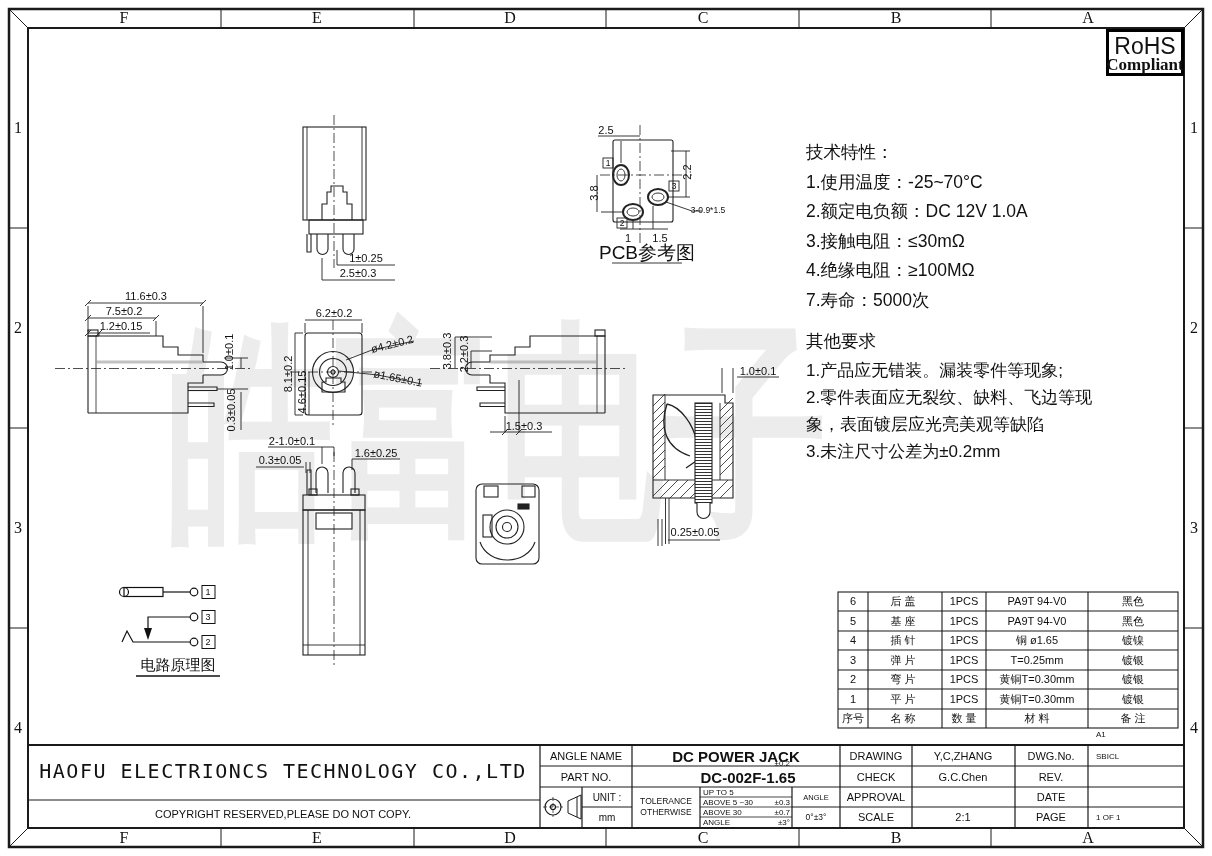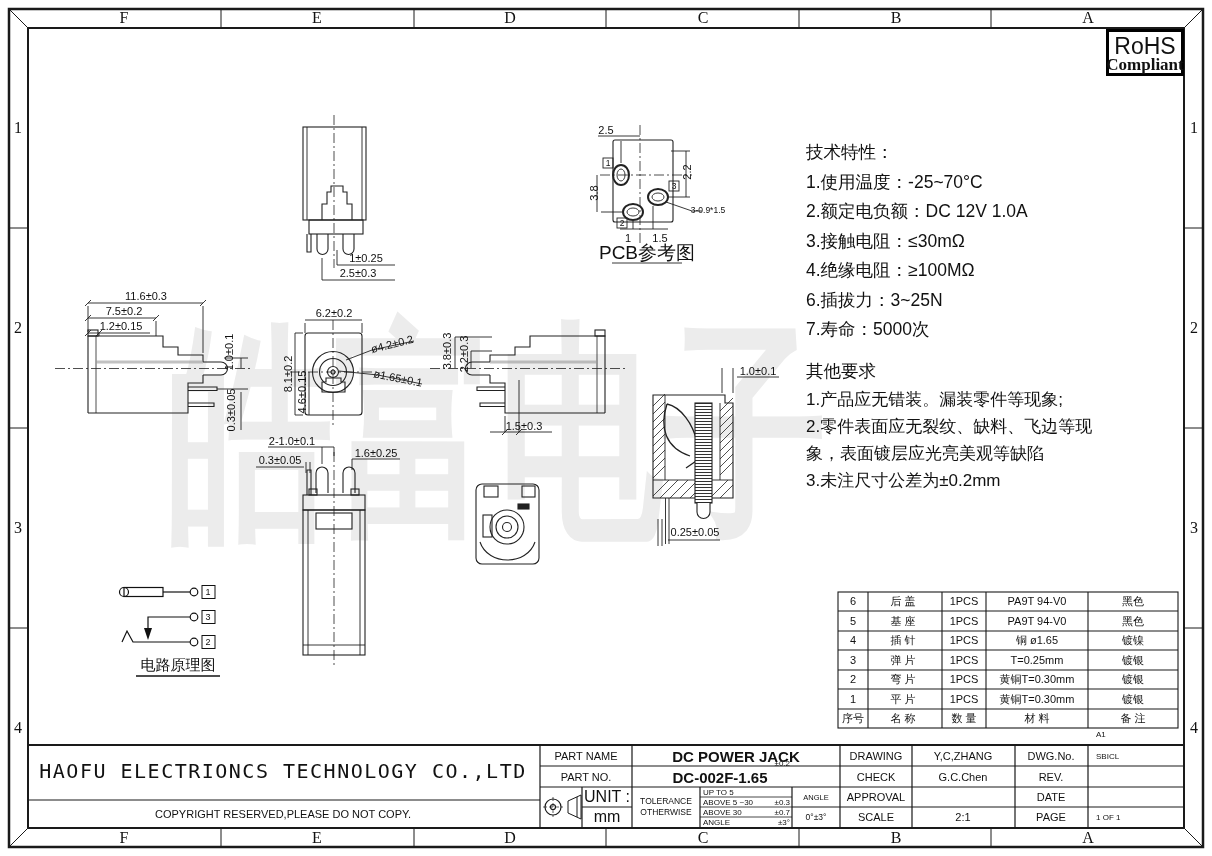--- a/index.html
+++ b/index.html
@@ -7,21 +7,21 @@
         font-family:"Liberation Sans",sans-serif;color:#111}
   .wm{position:absolute;left:168px;top:318px;z-index:0;font-weight:bold;color:#ececec;
       font-size:165px;line-height:1;transform:scaleY(1.4);transform-origin:top left;
       letter-spacing:0;white-space:nowrap;user-select:none}
   svg.art{position:absolute;left:0;top:0;z-index:1}
   .lbl{position:absolute;z-index:3;font-size:11px;white-space:nowrap;
        transform:translate(-50%,-50%);color:#111}
   .rot{transform:translate(-50%,-50%) rotate(-90deg)}
   .d1{transform:translate(-50%,-50%) rotate(-14deg)}
   .d2{transform:translate(-50%,-50%) rotate(11deg)}
-  .f8{font-size:8.5px}.f9{font-size:9px}.f12{font-size:16px}.f13{font-size:19px}.f15{font-size:15px}
+  .f8{font-size:8.5px}.f9{font-size:9px}.f12{font-size:10px}.f13{font-size:19px}.f15{font-size:15px}
   .bold{font-weight:bold}
   .frame-letter{position:absolute;z-index:3;transform:translate(-50%,-50%);
        font-family:"Liberation Serif",serif;font-size:16px}
   .rohs{position:absolute;left:1106px;top:29px;width:78px;height:47px;border:3px solid #000;
        z-index:3;display:flex;flex-direction:column;align-items:center;justify-content:center;
        background:#fff;box-sizing:border-box}
   .rohs .l1{font-family:Liberation Sans, sans-serif;font-size:23px;line-height:24px}
   .rohs .l2{font-family:"Liberation Serif",serif;font-size:17px;font-weight:bold;line-height:13px}
   .notes{position:absolute;left:806px;top:138px;width:392px;z-index:3}
   .note-line{font-size:17.5px;line-height:29.5px;white-space:nowrap}
@@ -229,21 +229,20 @@
     <span class="l1">RoHS</span>
     <span class="l2">Compliant</span>
   </div>
 
   <div class="notes">
     <div class="note-line">技术特性：</div>
     <div class="note-line">1.使用温度：-25~70°C</div>
     <div class="note-line">2.额定电负额：DC 12V 1.0A</div>
     <div class="note-line">3.接触电阻：≤30mΩ</div>
     <div class="note-line">4.绝缘电阻：≥100MΩ</div>
-    <div class="note-line">6.插拔力：3~25N</div>
     <div class="note-line">7.寿命：5000次</div>
     <div class="note-line gap">其他要求</div>
     <div class="note-line small">1.产品应无错装。漏装零件等现象;</div>
     <div class="note-line small">2.零件表面应无裂纹、缺料、飞边等现</div>
     <div class="note-line small">象，表面镀层应光亮美观等缺陷</div>
     <div class="note-line small">3.未注尺寸公差为±0.2mm</div>
   </div>
 
   <span class="lbl" style="left:366px;top:258px">1±0.25</span>
   <span class="lbl" style="left:358px;top:273px">2.5±0.3</span>
@@ -319,29 +318,29 @@
   <span class="lbl" style="left:1133px;top:699px">镀银</span>
   <span class="lbl" style="left:853px;top:718px">序号</span>
   <span class="lbl" style="left:903px;top:718px">名 称</span>
   <span class="lbl" style="left:964px;top:718px">数 量</span>
   <span class="lbl" style="left:1037px;top:718px">材 料</span>
   <span class="lbl" style="left:1133px;top:718px">备 注</span>
 
   <span class="lbl company" style="left:283px;top:771px">HAOFU ELECTRIONCS TECHNOLOGY CO.,LTD</span>
   <span class="lbl" style="left:283px;top:814px">COPYRIGHT RESERVED,PLEASE DO NOT COPY.</span>
 
-  <span class="lbl" style="left:586px;top:756px">PART NAME</span>
+  <span class="lbl" style="left:586px;top:756px">ANGLE NAME</span>
   <span class="lbl f15 bold" style="left:736px;top:756px">DC POWER JACK</span>
   <span class="lbl" style="left:876px;top:756px">DRAWING</span>
   <span class="lbl" style="left:963px;top:756px">Y,C,ZHANG</span>
   <span class="lbl" style="left:1051px;top:756px">DWG.No.</span>
   <span class="lblL f12" style="left:1096px;top:756px">SBICL</span>
 
   <span class="lbl" style="left:586px;top:777px">PART NO.</span>
-  <span class="lbl f15 bold" style="left:720px;top:777px">DC-002F-1.65</span>
+  <span class="lbl f15 bold" style="left:748px;top:777px">DC-002F-1.65</span>
   <span class="lbl" style="left:876px;top:777px">CHECK</span>
   <span class="lbl" style="left:963px;top:777px">G.C.Chen</span>
   <span class="lbl" style="left:1051px;top:777px">REV.</span>
   <span class="lblL f12" style="left:1096px;top:734px">A1</span>
 
   <span class="lbl" style="left:876px;top:797px">APPROVAL</span>
   <span class="lbl" style="left:1051px;top:797px">DATE</span>
   <span class="lbl" style="left:876px;top:817px">SCALE</span>
   <span class="lbl" style="left:963px;top:817px">2:1</span>
   <span class="lbl" style="left:1051px;top:817px">PAGE</span>

